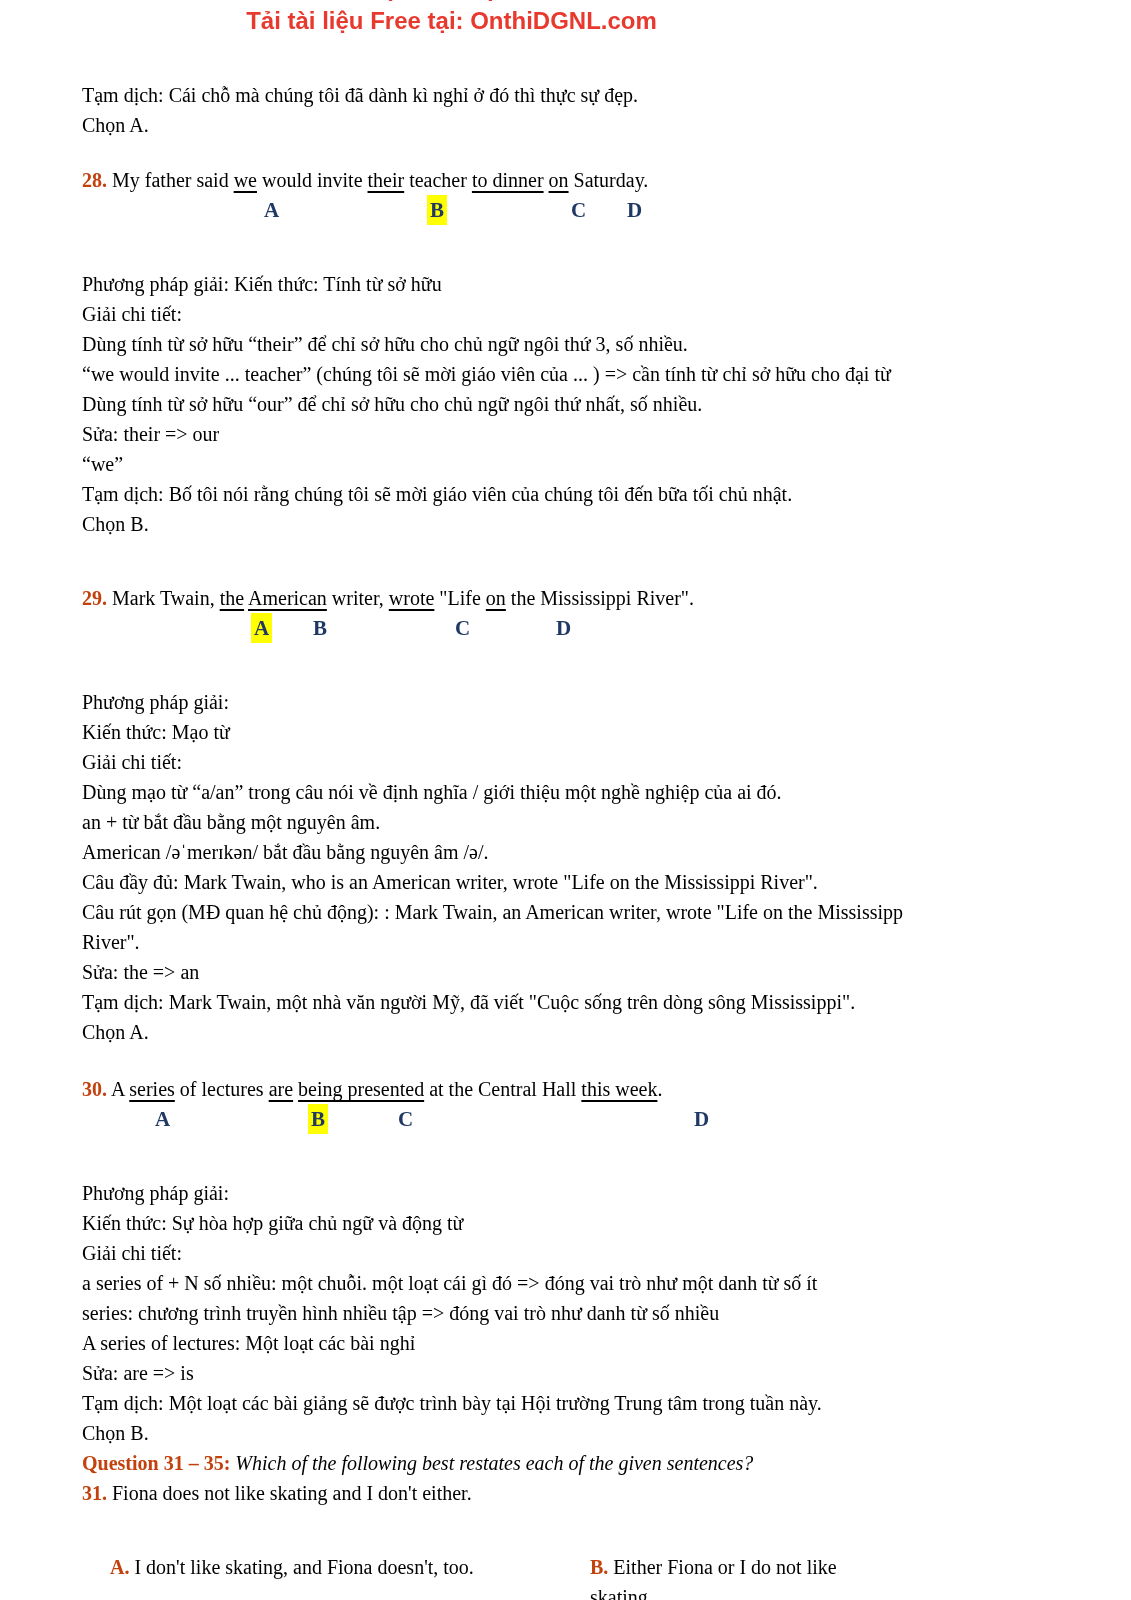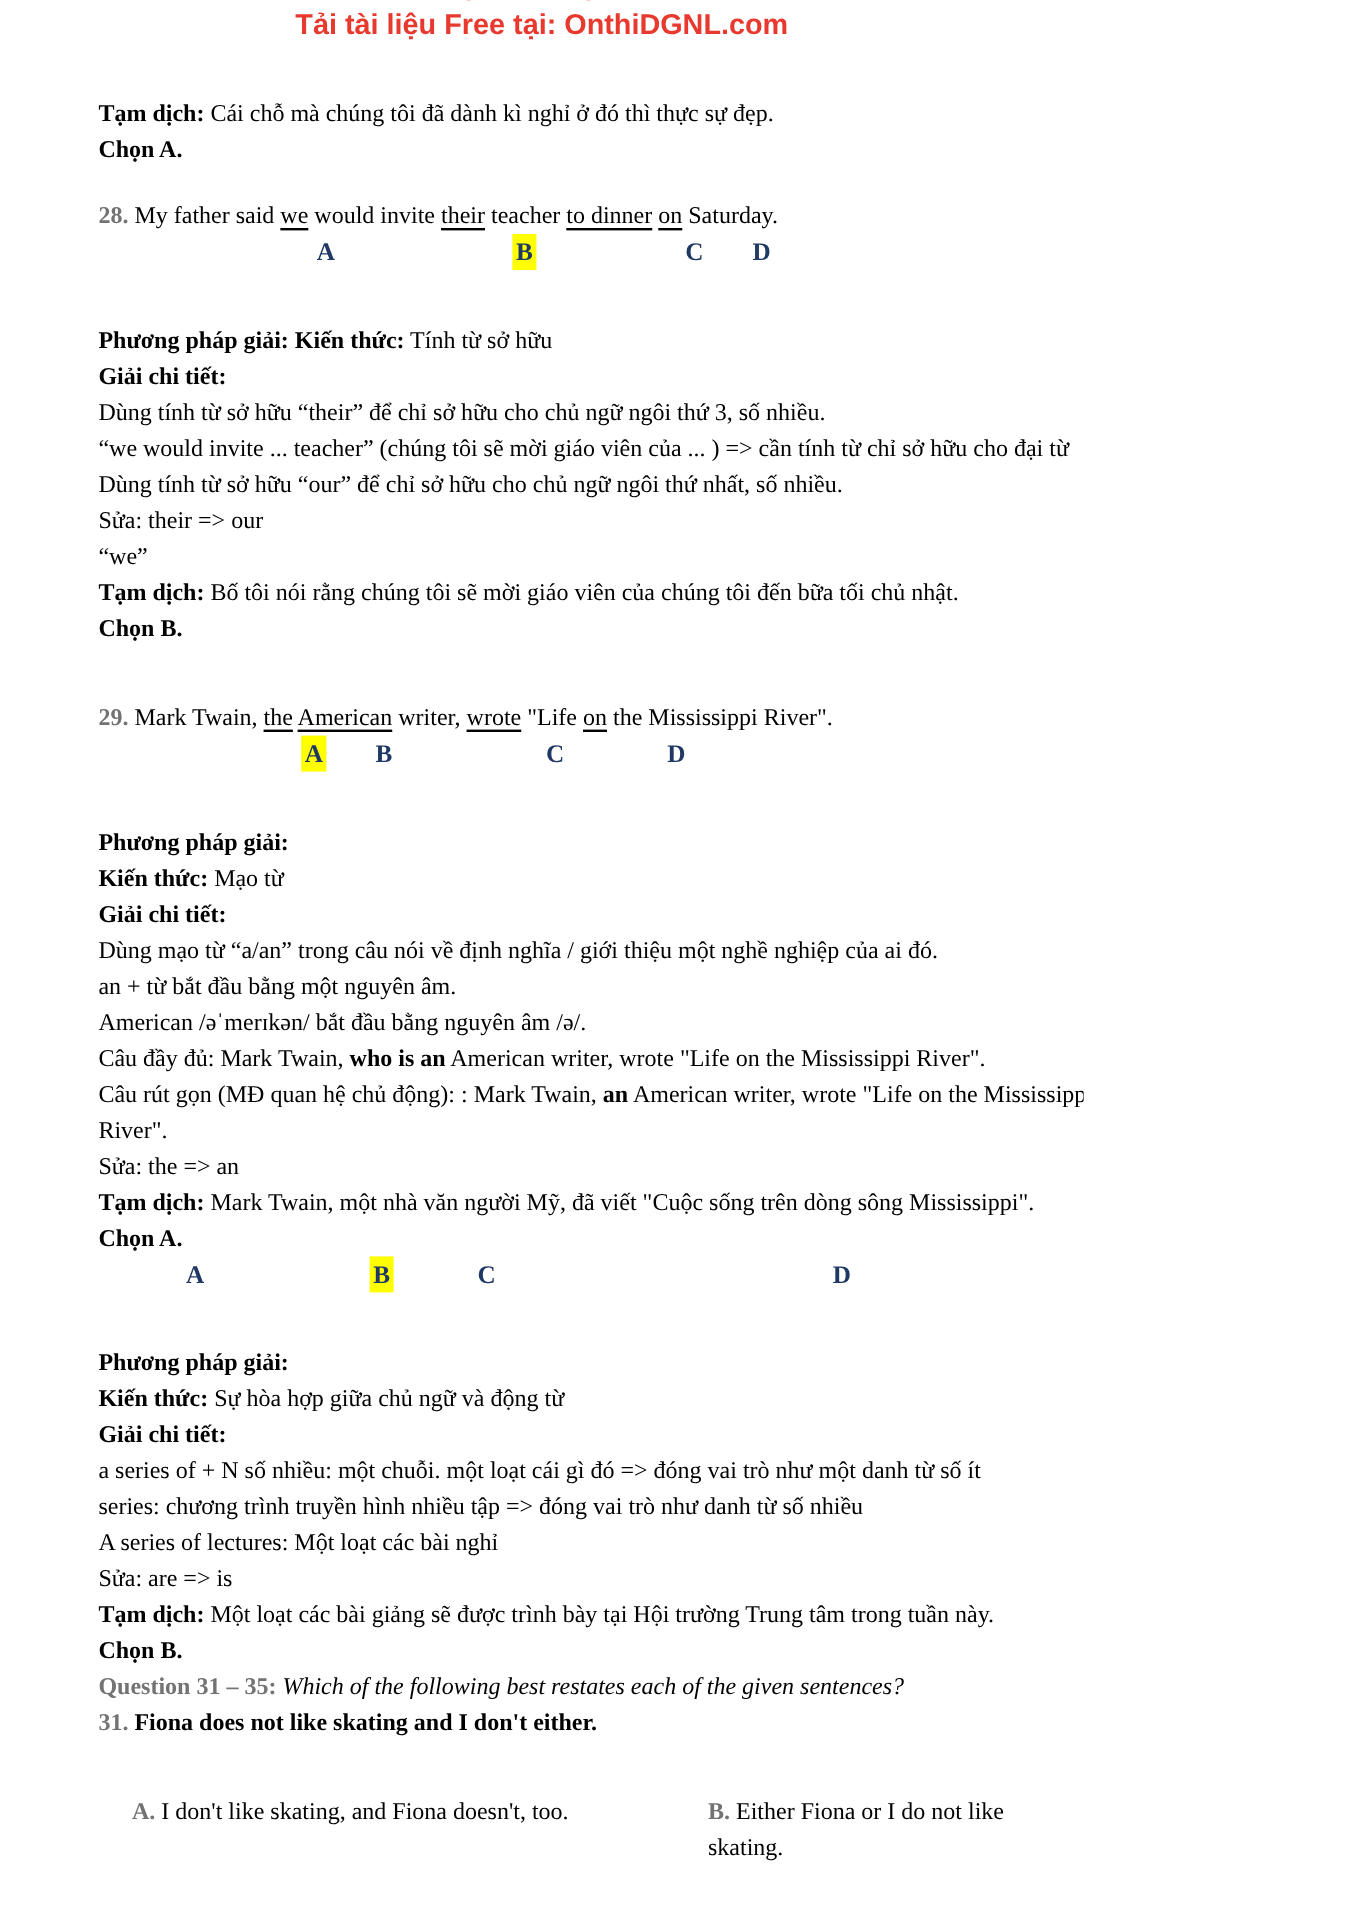--- a/index.html
+++ b/index.html
@@ -20,22 +20,22 @@
     text-align:center;
     font-family:"Liberation Sans", sans-serif;
     font-weight:bold; font-size:24px; line-height:30px;
     color:#e8392f;
   }
   .content {
     position:absolute; top:80px; left:82px; right:50px;
     font-size:20px; line-height:30px;
   }
   p { margin:0; white-space:nowrap; }
-  .b  { font-weight:bold; }
-  .nv { color:#737373; font-weight:bold; }
+  .b  { font-weight:normal; }
+  .nv { color:#c2410c; font-weight:bold; }
   .i  { font-style:italic; }
   .u  { text-decoration:underline; text-underline-offset:4px; text-decoration-thickness:1.5px; }
   .hl { background:#ffff00; padding:0 3px; }
   .ltr-row { position:relative; height:30px; }
   .ltr { position:absolute; top:0; color:#1f3864; font-weight:bold; font-size:21px; }
   .opt-row { position:relative; height:30px; }
   .opt { position:absolute; top:12px; }
   .mt25 { margin-top:25px; }
   .mt27 { margin-top:27px; }
   .mt30 { margin-top:44px; }
@@ -88,20 +88,21 @@
     <p><span>Dùng mạo từ “a/an” trong câu nói về định nghĩa / giới thiệu một nghề nghiệp của ai đó.</span></p>
     <p><span>an + từ bắt đầu bằng một nguyên âm.</span></p>
     <p><span>American /əˈmerɪkən/ bắt đầu bằng nguyên âm /ə/.</span></p>
     <p><span>Câu đầy đủ: Mark Twain, </span><span class="b">who is an</span><span> American writer, wrote "Life on the Mississippi River".</span></p>
     <p><span>Câu rút gọn (MĐ quan hệ chủ động): : Mark Twain, </span><span class="b">an</span><span> American writer, wrote "Life on the Mississippi</span></p>
     <p><span>River".</span></p>
     <p><span>Sửa: the =&gt; an</span></p>
     <p><span class="b">Tạm dịch:</span><span> Mark Twain, một nhà văn người Mỹ, đã viết "Cuộc sống trên dòng sông Mississippi".</span></p>
     <p><span class="b">Chọn A.</span></p>
 
+    <p class="mt27"><span class="nv">30.</span><span> A </span><span class="u">series</span><span> of lectures </span><span class="u">are</span><span> </span><span class="u">being presented</span><span> at the Central Hall </span><span class="u">this week</span><span>.</span></p>
     <div class="ltr-row">
       <span class="ltr" style="left:73px">A</span>
       <span class="ltr hl" style="left:226px">B</span>
       <span class="ltr" style="left:316px">C</span>
       <span class="ltr" style="left:612px">D</span>
     </div>
     <p class="mt30"><span class="b">Phương pháp giải:</span></p>
     <p><span class="b">Kiến thức:</span><span> Sự hòa hợp giữa chủ ngữ và động từ</span></p>
     <p><span class="b">Giải chi tiết:</span></p>
     <p><span>a series of + N số nhiều: một chuỗi. một loạt cái gì đó =&gt; đóng vai trò như một danh từ số ít</span></p>

